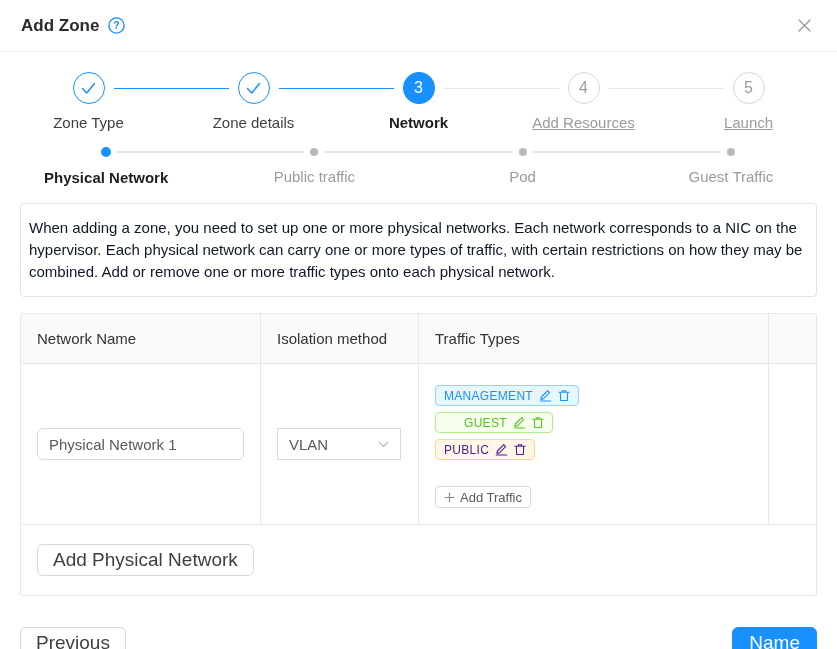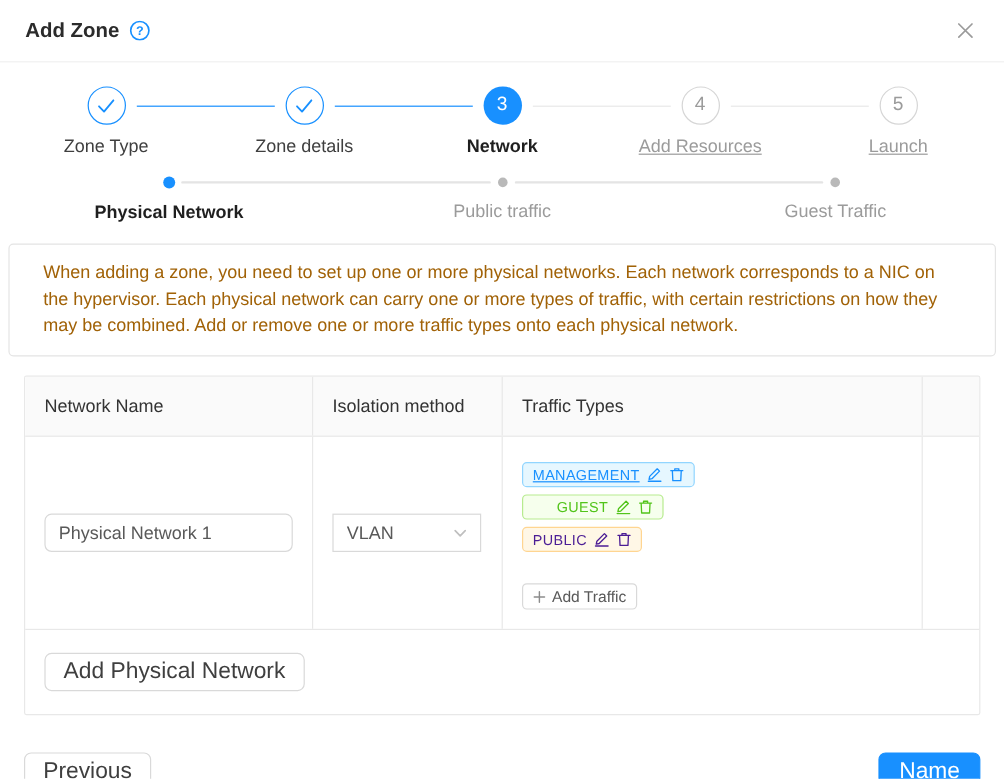--- a/index.html
+++ b/index.html
@@ -46,22 +46,22 @@
   .substep--current .substep-dot { width: 10px; height: 10px; background: #1890ff; margin-top: 0; }
   .substep-label { text-align: center; margin-top: 12px; font-size: 15px; color: #9b9b9b; line-height: 18px; }
   .substep--current .substep-label { color: #1f1f1f; font-weight: 700; }
   .substep:not(:last-child)::after {
     content: ""; position: absolute; top: 4px; height: 2px; border-radius: 1px; z-index: 1;
     left: calc(50% + 10px); right: calc(-50% + 10px); background: #e4e4e4;
   }
 
   
   .info-box {
-    margin: 16px 7px 0; border: 1px solid #e4e4e4; border-radius: 4px;
-    padding: 13px 28px; font-size: 15px; line-height: 22px; color: #a16207; background: #fff;
+    margin: 16px 20px 0; border: 1px solid #e4e4e4; border-radius: 4px;
+    padding: 13px 8px; font-size: 15px; line-height: 22px; color: #0f172a; background: #fff;
   }
 
   
   .net-table { margin: 16px 20px 0; border: 1px solid #e8e8e8; border-radius: 2px; }
   .t-head { display: flex; background: #fafafa; border-bottom: 1px solid #e8e8e8; }
   .t-cell { padding: 16px; font-size: 15px; border-right: 1px solid #e8e8e8; }
   .t-cell:last-child { border-right: none; }
   .col1 { width: 240px; flex: 0 0 240px; }
   .col2 { width: 158px; flex: 0 0 158px; }
   .col3 { width: 350px; flex: 0 0 350px; }
@@ -77,21 +77,21 @@
     width: 124px; height: 32px; border: 1px solid #d9d9d9; border-radius: 0; background: #fff;
     display: flex; align-items: center; justify-content: space-between; padding: 0 11px;
     color: #595959; cursor: pointer;
   }
   .traffic-cell { padding: 21px 16px 16px; }
   .traffic-tags { display: flex; flex-direction: column; align-items: flex-start; gap: 6px; }
   .tag {
     display: inline-flex; align-items: center; gap: 6px; height: 21px; padding: 0 8px;
     border-radius: 4px; font-size: 12px; letter-spacing: 0.3px; border: 1px solid; white-space: nowrap;
   }
-  .tag--blue   { background: #e6f7ff; border-color: #91d5ff; color: #1890ff; text-decoration: underline; }
+  .tag--blue   { background: #e6f7ff; border-color: #91d5ff; color: #1890ff; }
   .tag--green  { background: #f6ffed; border-color: #b7eb8f; color: #52c41a; padding-left: 28px; }
   .tag--orange { background: #fff7e6; border-color: #ffd591; color: #4c1d95; }
   .tag-icon { display: inline-flex; cursor: pointer; }
   .tag-add {
     background: #fff; border: 1px solid #d9d9d9; color: #595959; cursor: pointer;
     gap: 5px; font-size: 13px; letter-spacing: 0; height: 22px; margin-top: 20px;
   }
   .t-footer { padding: 19px 16px; }
 
   
@@ -159,20 +159,24 @@
     <div class="substep substep--current">
       <div class="substep-dot"></div>
       <div class="substep-label">Physical Network</div>
     </div>
     <div class="substep">
       <div class="substep-dot"></div>
       <div class="substep-label">Public traffic</div>
     </div>
     <div class="substep">
       <div class="substep-dot"></div>
+      <div class="substep-label">Pod</div>
+    </div>
+    <div class="substep">
+      <div class="substep-dot"></div>
       <div class="substep-label">Guest Traffic</div>
     </div>
   </div>
 
   <div class="info-box">
     <span>When adding a zone, you need to set up one or more physical networks. Each network corresponds to a NIC on the hypervisor. Each physical network can carry one or more types of traffic, with certain restrictions on how they may be combined. Add or remove one or more traffic types onto each physical network.</span>
   </div>
 
   <div class="net-table">
     <div class="t-head">

